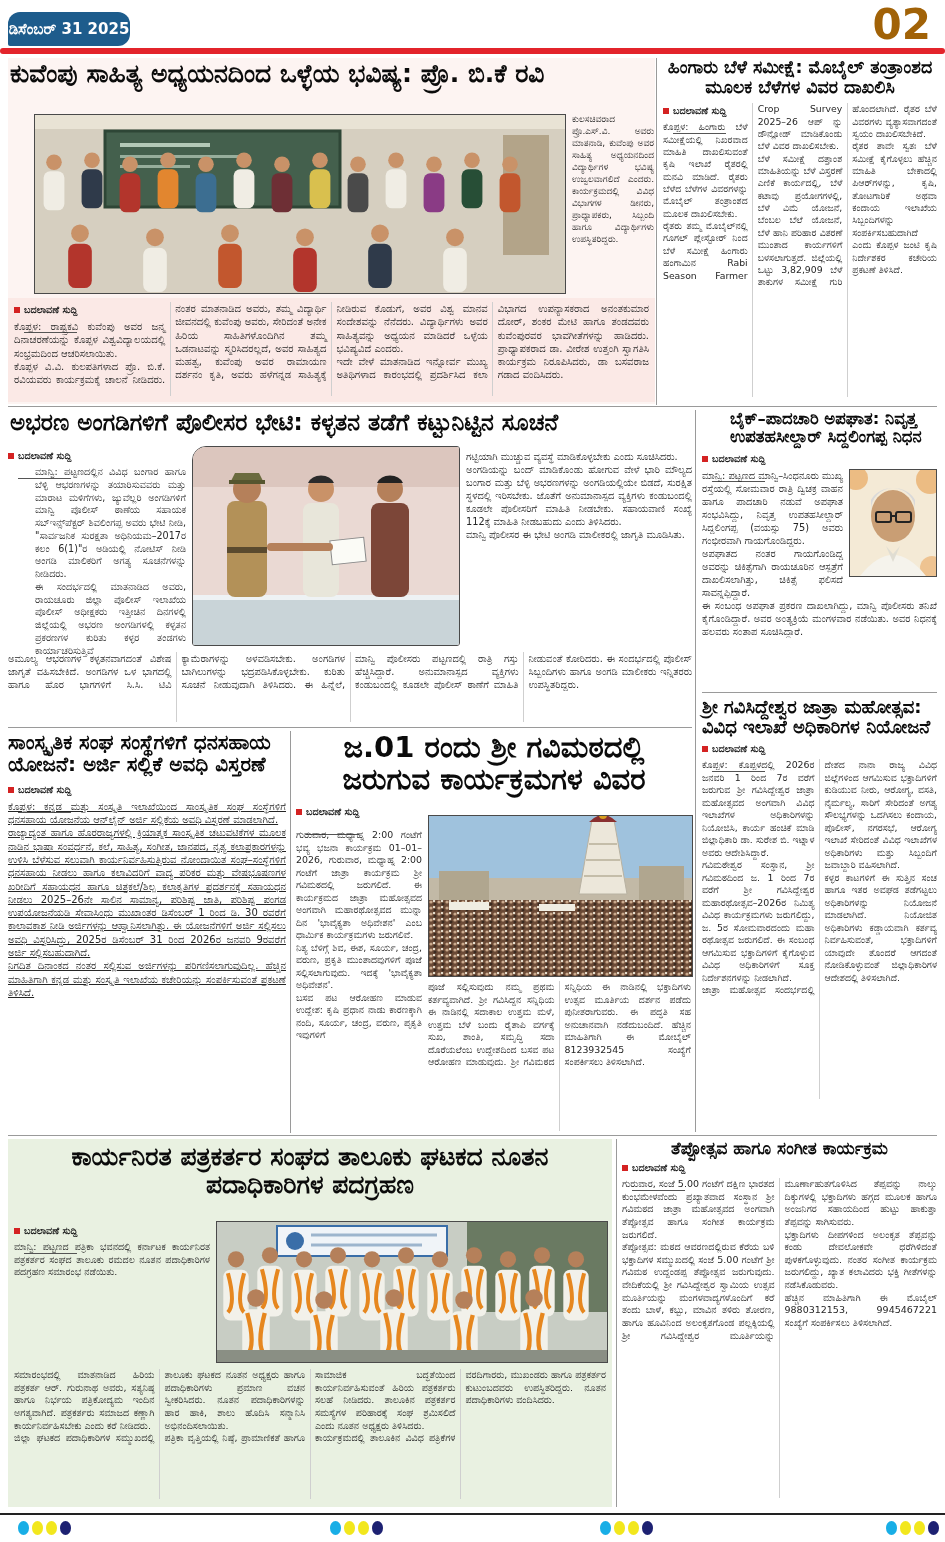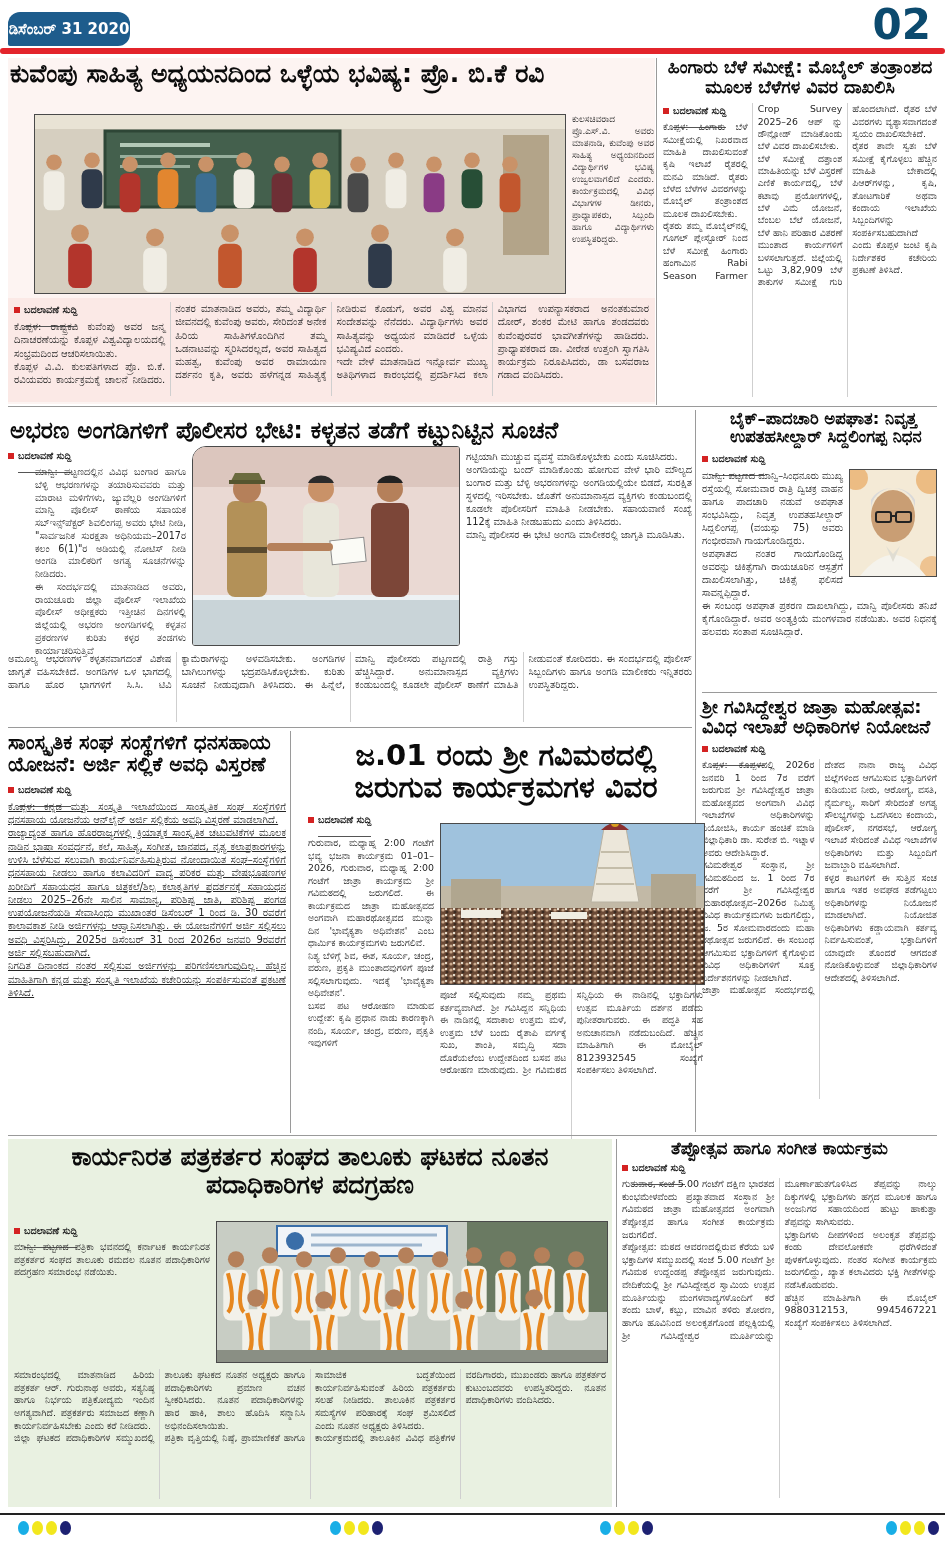--- a/index.html
+++ b/index.html
@@ -2,47 +2,47 @@
 <html><head>
 <meta charset="utf-8">
 <style>
   html,body{margin:0;padding:0;background:#f2f2f2;}
   .page{position:relative;width:945px;height:1542px;background:#ffffff;margin:0 auto;overflow:hidden;
         font-family:"DejaVu Sans","Liberation Sans",sans-serif;}
   .abs{position:absolute;}
   .hl{font-weight:700;color:#0b0b0b;line-height:1.12;}
   .byline{font-size:9.5px;font-weight:700;color:#1c1c1c;margin:2px 0 4px 0;}
   .byline .sq{display:inline-block;width:6px;height:6px;background:#d42222;margin-right:4px;}
-  .byline .bt{border-bottom:1px solid #555;padding-bottom:11px;}
+  .byline .bt{border-bottom:1px solid #555;padding-bottom:17px;}
   .body{font-size:10px;line-height:1.33;color:#262626;text-align:justify;white-space:pre-line;}
   .vline{width:1px;background:#9a9a9a;}
   .hline{height:1px;background:#9a9a9a;}
   .photo{border:1px solid #4a4a4a;background:#ddd;overflow:hidden;}
   .photo svg{display:block;width:100%;height:100%;}
   .cols2{columns:2;column-gap:10px;column-rule:1px solid #cfcfcf;}
   .cols3{columns:3;column-gap:10px;column-rule:1px solid #cfcfcf;}
   .cols4{columns:4;column-gap:10px;column-rule:1px solid #cfcfcf;}
   .datebox{background:#1d5c8c;color:#fff;font-weight:700;font-size:15px;text-align:center;
            line-height:34px;border-radius:12px 12px 12px 2px;}
   .masthead{width:100%;text-align:center;font-size:37px;font-weight:700;letter-spacing:0px;}
   .masthead .m1{color:#cf1420;}
   .masthead .m2{color:#17497e;}
-  .pagenum{font-size:42px;font-weight:700;color:#0c4a6e;}
+  .pagenum{font-size:42px;font-weight:700;color:#a16207;}
   .redrule{background:#e3242b;}
   .subhead{font-weight:700;font-size:13px;text-align:center;color:#111;line-height:1.25;}
   .dotgroup span{display:inline-block;width:11px;height:14px;border-radius:50%;margin-right:3px;}
   .greenbg{background:#e9f1e1;}
   .pinkbg{background:#fbe9e6;}
 </style>
 </head>
 <body>
 
 <div class="page">
 
-  <div class="abs datebox" style="left:8px;top:12px;width:122px;height:34px;">ಡಿಸೆಂಬರ್ 31 2020</div>
+  <div class="abs datebox" style="left:8px;top:12px;width:122px;height:34px;">ಡಿಸೆಂಬರ್ 31 2025</div>
   <div class="abs pagenum" style="right:14px;top:0px;">02</div>
   <div class="abs redrule" style="left:0;top:48px;width:945px;height:6px;border-radius:3px;"></div>
 
   <div class="abs" style="left:8px;top:58px;width:647px;height:346px;background:#fdf4f2;">
     <div class="hl" style="font-size:25px;padding:2px 2px 4px 2px;">ಕುವೆಂಪು ಸಾಹಿತ್ಯ ಅಧ್ಯಯನದಿಂದ ಒಳ್ಳೆಯ ಭವಿಷ್ಯ: ಪ್ರೊ. ಬಿ.ಕೆ ರವಿ</div>
     <div class="abs photo" style="left:26px;top:56px;width:530px;height:178px;">
       <svg viewBox="0 0 530 178" preserveAspectRatio="none">
         <defs>
           <symbol id="p" viewBox="0 0 20 46">
             <circle cx="10" cy="7" r="6" fill="#c99268"></circle>
@@ -97,21 +97,21 @@
       <div class="body" style="font-size:9.3px;">ಕೊಪ್ಪಳ: ಹಿಂಗಾರು ಬೆಳೆ ಸಮೀಕ್ಷೆಯಲ್ಲಿ ನಿಖರವಾದ ಮಾಹಿತಿ ದಾಖಲಿಸುವಂತೆ ಕೃಷಿ ಇಲಾಖೆ ರೈತರಲ್ಲಿ ಮನವಿ ಮಾಡಿದೆ. ರೈತರು ಬೆಳೆದ ಬೆಳೆಗಳ ವಿವರಗಳನ್ನು ಮೊಬೈಲ್ ತಂತ್ರಾಂಶದ ಮೂಲಕ ದಾಖಲಿಸಬೇಕು.
   ರೈತರು ತಮ್ಮ ಮೊಬೈಲ್‌ನಲ್ಲಿ ಗೂಗಲ್ ಪ್ಲೇಸ್ಟೋರ್ ನಿಂದ ಬೆಳೆ ಸಮೀಕ್ಷೆ ಹಿಂಗಾರು ಹಂಗಾಮಿನ Rabi Season Farmer Crop Survey 2025–26 ಆಪ್ ನ್ನು ಡೌನ್ಲೋಡ್ ಮಾಡಿಕೊಂಡು ಬೆಳೆ ವಿವರ ದಾಖಲಿಸಬೇಕು.
   ಬೆಳೆ ಸಮೀಕ್ಷೆ ದತ್ತಾಂಶ ಮಾಹಿತಿಯನ್ನು ಬೆಳೆ ವಿಸ್ತರಣೆ ಎಣಿಕೆ ಕಾರ್ಯದಲ್ಲಿ, ಬೆಳೆ ಕಟಾವು ಪ್ರಯೋಗಗಳಲ್ಲಿ, ಬೆಳೆ ವಿಮೆ ಯೋಜನೆ, ಬೆಂಬಲ ಬೆಲೆ ಯೋಜನೆ, ಬೆಳೆ ಹಾನಿ ಪರಿಹಾರ ವಿತರಣೆ ಮುಂತಾದ ಕಾರ್ಯಗಳಿಗೆ ಬಳಸಲಾಗುತ್ತದೆ. ಜಿಲ್ಲೆಯಲ್ಲಿ ಒಟ್ಟು 3,82,909 ಬೆಳೆ ತಾಕುಗಳ ಸಮೀಕ್ಷೆ ಗುರಿ ಹೊಂದಲಾಗಿದೆ. ರೈತರ ಬೆಳೆ ವಿವರಗಳು ವ್ಯತ್ಯಾಸವಾಗದಂತೆ ಸ್ವಯಂ ದಾಖಲಿಸಬೇಕಿದೆ.
   ರೈತರ ತಾವೇ ಸ್ವತಃ ಬೆಳೆ ಸಮೀಕ್ಷೆ ಕೈಗೊಳ್ಳಲು ಹೆಚ್ಚಿನ ಮಾಹಿತಿ ಬೇಕಾದಲ್ಲಿ ಪಿಆರ್‌ಗಳನ್ನು, ಕೃಷಿ, ತೋಟಗಾರಿಕೆ ಅಥವಾ ಕಂದಾಯ ಇಲಾಖೆಯ ಸಿಬ್ಬಂದಿಗಳನ್ನು ಸಂಪರ್ಕಿಸಬಹುದಾಗಿದೆ ಎಂದು ಕೊಪ್ಪಳ ಜಂಟಿ ಕೃಷಿ ನಿರ್ದೇಶಕರ ಕಚೇರಿಯ ಪ್ರಕಟಣೆ ತಿಳಿಸಿದೆ.</div>
     </div>
   </div>
 
   <div class="abs hline" style="left:8px;top:406px;width:929px;"></div>
 
   <div class="abs" style="left:8px;top:410px;width:684px;height:314px;">
-    <div class="hl" style="font-size:23px;padding:0 2px;margin-top:8px;">ಅಭರಣ ಅಂಗಡಿಗಳಿಗೆ ಪೊಲೀಸರ ಭೇಟಿ: ಕಳ್ಳತನ ತಡೆಗೆ ಕಟ್ಟುನಿಟ್ಟಿನ ಸೂಚನೆ</div>
+    <div class="hl" style="font-size:23px;padding:0 2px;">ಅಭರಣ ಅಂಗಡಿಗಳಿಗೆ ಪೊಲೀಸರ ಭೇಟಿ: ಕಳ್ಳತನ ತಡೆಗೆ ಕಟ್ಟುನಿಟ್ಟಿನ ಸೂಚನೆ</div>
     <div class="abs" style="left:0;top:38px;width:178px;height:276px;">
       <div class="byline"><span class="sq"></span><span class="bt">ಬದಲಾವಣೆ ಸುದ್ದಿ</span></div>
       <div class="body" style="font-size:9.6px;margin-left:27px;">ಮಾನ್ವಿ: ಪಟ್ಟಣದಲ್ಲಿನ ವಿವಿಧ ಬಂಗಾರ ಹಾಗೂ ಬೆಳ್ಳಿ ಆಭರಣಗಳನ್ನು ತಯಾರಿಸುವವರು ಮತ್ತು ಮಾರಾಟ ಮಳಿಗೆಗಳು, ಜ್ಯುವೆಲ್ಲರಿ ಅಂಗಡಿಗಳಿಗೆ ಮಾನ್ವಿ ಪೊಲೀಸ್ ಠಾಣೆಯ ಸಹಾಯಕ ಸಬ್‌ಇನ್ಸ್‌ಪೆಕ್ಟರ್ ಶಿವಲಿಂಗಪ್ಪ ಅವರು ಭೇಟಿ ನೀಡಿ, "ಸಾರ್ವಜನಿಕ ಸುರಕ್ಷತಾ ಅಧಿನಿಯಮ–2017ರ ಕಲಂ 6(1)"ರ ಅಡಿಯಲ್ಲಿ ನೋಟಿಸ್ ನೀಡಿ ಅಂಗಡಿ ಮಾಲಿಕರಿಗೆ ಅಗತ್ಯ ಸೂಚನೆಗಳನ್ನು ನೀಡಿದರು.
   ಈ ಸಂದರ್ಭದಲ್ಲಿ ಮಾತನಾಡಿದ ಅವರು, ರಾಯಚೂರು ಜಿಲ್ಲಾ ಪೊಲೀಸ್ ಇಲಾಖೆಯ ಪೊಲೀಸ್ ಅಧೀಕ್ಷಕರು ಇತ್ತೀಚಿನ ದಿನಗಳಲ್ಲಿ ಜಿಲ್ಲೆಯಲ್ಲಿ ಅಭರಣ ಅಂಗಡಿಗಳಲ್ಲಿ ಕಳ್ಳತನ ಪ್ರಕರಣಗಳ ಕುರಿತು ಕಳ್ಳರ ತಂಡಗಳು ಕಾರ್ಯಾಚರಿಸುತ್ತಿವೆ</div>
     </div>
     <div class="abs photo" style="left:184px;top:36px;width:266px;height:198px;border-radius:14px 3px 3px 3px;">
       <svg viewBox="0 0 266 198" preserveAspectRatio="none">
         <rect width="266" height="198" fill="#ead9d3"></rect>
         <rect x="0" y="0" width="266" height="40" fill="#dcc6be"></rect>
         <rect x="0" y="150" width="266" height="48" fill="#c9d4d8"></rect>
@@ -190,21 +190,21 @@
   <div class="abs" style="left:8px;top:731px;width:278px;height:402px;">
     <div class="hl" style="font-size:20px;">ಸಾಂಸ್ಕೃತಿಕ ಸಂಘ ಸಂಸ್ಥೆಗಳಿಗೆ ಧನಸಹಾಯ ಯೋಜನೆ: ಅರ್ಜಿ ಸಲ್ಲಿಕೆ ಅವಧಿ ವಿಸ್ತರಣೆ</div>
     <div class="byline" style="margin-top:8px;"><span class="sq"></span><span class="bt">ಬದಲಾವಣೆ ಸುದ್ದಿ</span></div>
     <div class="body" style="font-size:10px;text-decoration:underline;">ಕೊಪ್ಪಳ: ಕನ್ನಡ ಮತ್ತು ಸಂಸ್ಕೃತಿ ಇಲಾಖೆಯಿಂದ ಸಾಂಸ್ಕೃತಿಕ ಸಂಘ ಸಂಸ್ಥೆಗಳಿಗೆ ಧನಸಹಾಯ ಯೋಜನೆಯ ಆನ್‌ಲೈನ್ ಅರ್ಜಿ ಸಲ್ಲಿಕೆಯ ಅವಧಿ ವಿಸ್ತರಣೆ ಮಾಡಲಾಗಿದೆ.
   ರಾಜ್ಯಾದ್ಯಂತ ಹಾಗೂ ಹೊರರಾಜ್ಯಗಳಲ್ಲಿ ಕ್ರಿಯಾತ್ಮಕ ಸಾಂಸ್ಕೃತಿಕ ಚಟುವಟಿಕೆಗಳ ಮೂಲಕ ನಾಡಿನ ಭಾಷಾ ಸಂವರ್ಧನೆ, ಕಲೆ, ಸಾಹಿತ್ಯ, ಸಂಗೀತ, ಜಾನಪದ, ನೃತ್ಯ ಕಲಾಪ್ರಕಾರಗಳನ್ನು ಉಳಿಸಿ ಬೆಳೆಸುವ ಸಲುವಾಗಿ ಕಾರ್ಯನಿರ್ವಹಿಸುತ್ತಿರುವ ನೋಂದಾಯಿತ ಸಂಘ–ಸಂಸ್ಥೆಗಳಿಗೆ ಧನಸಹಾಯ ನೀಡಲು ಹಾಗೂ ಕಲಾವಿದರಿಗೆ ವಾದ್ಯ ಪರಿಕರ ಮತ್ತು ವೇಷಭೂಷಣಗಳ ಖರೀದಿಗೆ ಸಹಾಯಧನ ಹಾಗೂ ಚಿತ್ರಕಲೆ/ಶಿಲ್ಪ ಕಲಾಕೃತಿಗಳ ಪ್ರದರ್ಶನಕ್ಕೆ ಸಹಾಯಧನ ನೀಡಲು 2025–26ನೇ ಸಾಲಿನ ಸಾಮಾನ್ಯ, ಪರಿಶಿಷ್ಟ ಜಾತಿ, ಪರಿಶಿಷ್ಟ ಪಂಗಡ ಉಪಯೋಜನೆಯಡಿ ಸೇವಾಸಿಂಧು ಮುಖಾಂತರ ಡಿಸೆಂಬರ್ 1 ರಿಂದ ಡಿ. 30 ರವರೆಗೆ ಕಾಲಾವಕಾಶ ನೀಡಿ ಅರ್ಜಿಗಳನ್ನು ಆಹ್ವಾನಿಸಲಾಗಿತ್ತು. ಈ ಯೋಜನೆಗಳಿಗೆ ಅರ್ಜಿ ಸಲ್ಲಿಸಲು ಅವಧಿ ವಿಸ್ತರಿಸಿದ್ದು, 2025ರ ಡಿಸೆಂಬರ್ 31 ರಿಂದ 2026ರ ಜನವರಿ 9ರವರೆಗೆ ಅರ್ಜಿ ಸಲ್ಲಿಸಬಹುದಾಗಿದೆ.
   ನಿಗದಿತ ದಿನಾಂಕದ ನಂತರ ಸಲ್ಲಿಸುವ ಅರ್ಜಿಗಳನ್ನು ಪರಿಗಣಿಸಲಾಗುವುದಿಲ್ಲ. ಹೆಚ್ಚಿನ ಮಾಹಿತಿಗಾಗಿ ಕನ್ನಡ ಮತ್ತು ಸಂಸ್ಕೃತಿ ಇಲಾಖೆಯ ಕಚೇರಿಯನ್ನು ಸಂಪರ್ಕಿಸುವಂತೆ ಪ್ರಕಟಣೆ ತಿಳಿಸಿದೆ.</div>
   </div>
 
   <div class="abs vline" style="left:290px;top:731px;height:402px;"></div>
 
-  <div class="abs" style="left:308px;top:731px;width:396px;height:402px;margin-top:8px;">
+  <div class="abs" style="left:296px;top:731px;width:396px;height:402px;">
     <div class="hl" style="font-size:29px;text-align:center;">ಜ.01 ರಂದು ಶ್ರೀ ಗವಿಮಠದಲ್ಲಿ ಜರುಗುವ ಕಾರ್ಯಕ್ರಮಗಳ ವಿವರ</div>
     <div class="byline" style="margin-top:10px;"><span class="sq"></span><span class="bt">ಬದಲಾವಣೆ ಸುದ್ದಿ</span></div>
     <div class="abs body" style="left:0;top:98px;width:126px;height:300px;font-size:9.4px;">ಗುರುವಾರ, ಮಧ್ಯಾಹ್ನ 2:00 ಗಂಟೆಗೆ ಭವ್ಯ ಭಜನಾ ಕಾರ್ಯಕ್ರಮ 01–01–2026, ಗುರುವಾರ, ಮಧ್ಯಾಹ್ನ 2:00 ಗಂಟೆಗೆ ಜಾತ್ರಾ ಕಾರ್ಯಕ್ರಮ ಶ್ರೀ ಗವಿಮಠದಲ್ಲಿ ಜರುಗಲಿದೆ. ಈ ಕಾರ್ಯಕ್ರಮದ ಜಾತ್ರಾ ಮಹೋತ್ಸವದ ಅಂಗವಾಗಿ ಮಹಾರಥೋತ್ಸವದ ಮುನ್ನಾ ದಿನ 'ಭಾವೈಕ್ಯತಾ ಅಧಿವೇಶನ' ಎಂಬ ಧಾರ್ಮಿಕ ಕಾರ್ಯಕ್ರಮಗಳು ಜರುಗಲಿವೆ.
   ನಿತ್ಯ ಬೆಳಿಗ್ಗೆ ಶಿವ, ಈಶ, ಸೂರ್ಯ, ಚಂದ್ರ, ವರುಣ, ಪ್ರಕೃತಿ ಮುಂತಾದವುಗಳಿಗೆ ಪೂಜೆ ಸಲ್ಲಿಸಲಾಗುವುದು. ಇದಕ್ಕೆ 'ಭಾವೈಕ್ಯತಾ ಅಧಿವೇಶನ'.
   ಬಸವ ಪಟ ಆರೋಹಣ ಮಾಡುವ ಉದ್ದೇಶ: ಕೃಷಿ ಪ್ರಧಾನ ನಾಡು ಕಾರಣಕ್ಕಾಗಿ ನಂದಿ, ಸೂರ್ಯ, ಚಂದ್ರ, ವರುಣ, ಪೃಕೃತಿ ಇವುಗಳಿಗೆ</div>
     <div class="abs photo" style="left:132px;top:84px;width:263px;height:160px;">
       <svg viewBox="0 0 263 160" preserveAspectRatio="none">
         <defs>
           <pattern id="crowd" width="8" height="6" patternUnits="userSpaceOnUse">
             <rect width="8" height="6" fill="#6b4a36"></rect>

